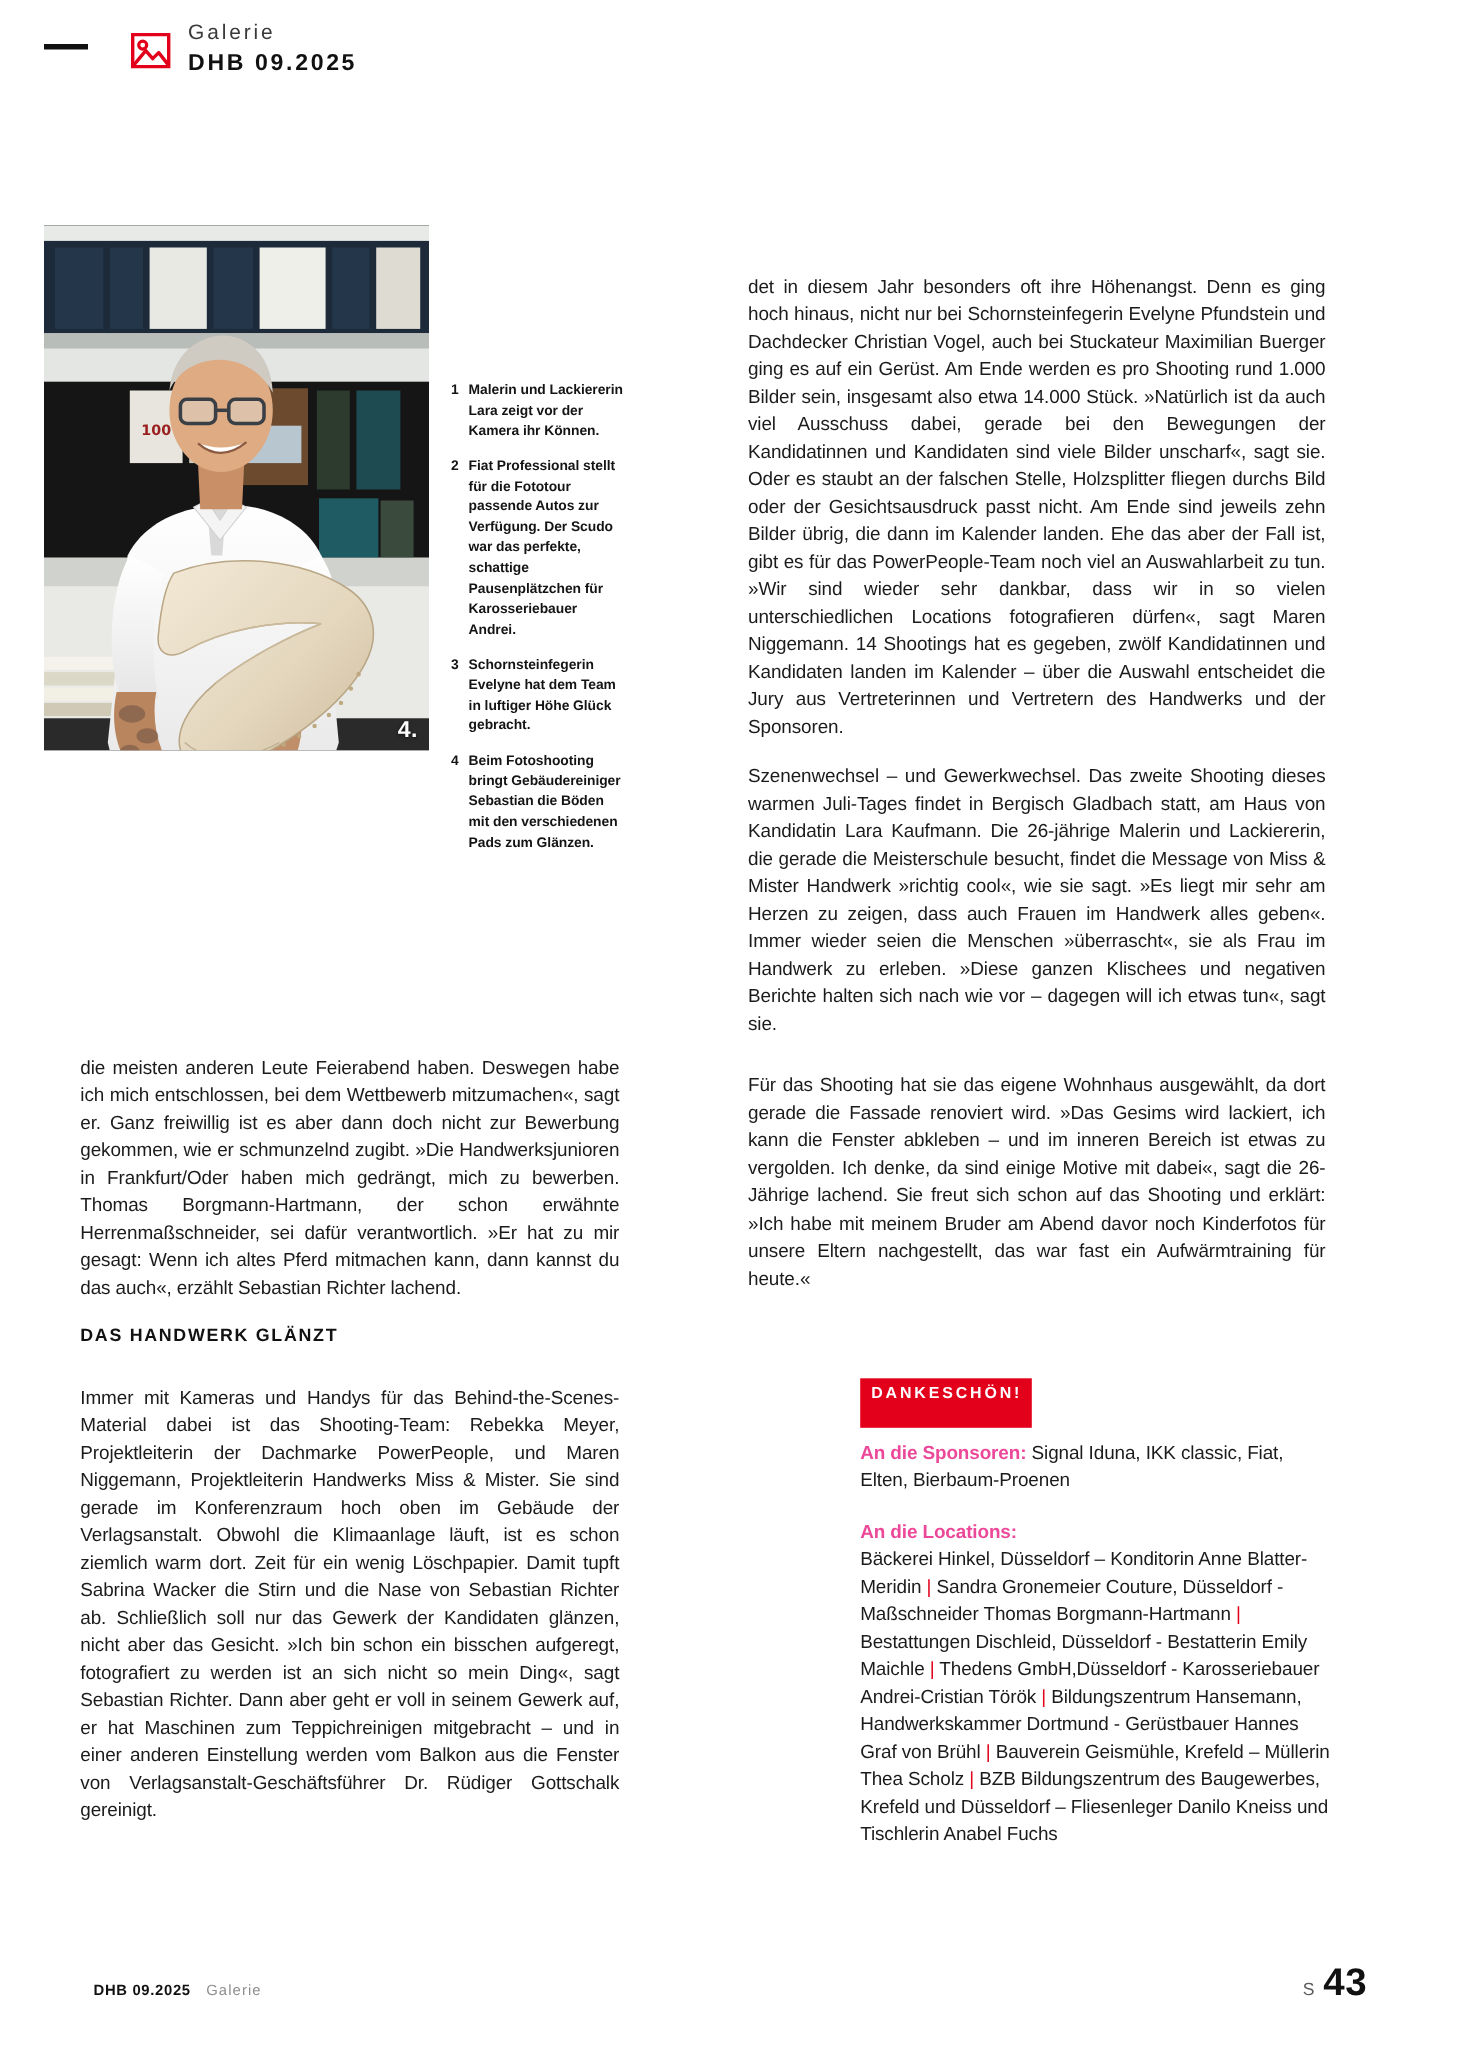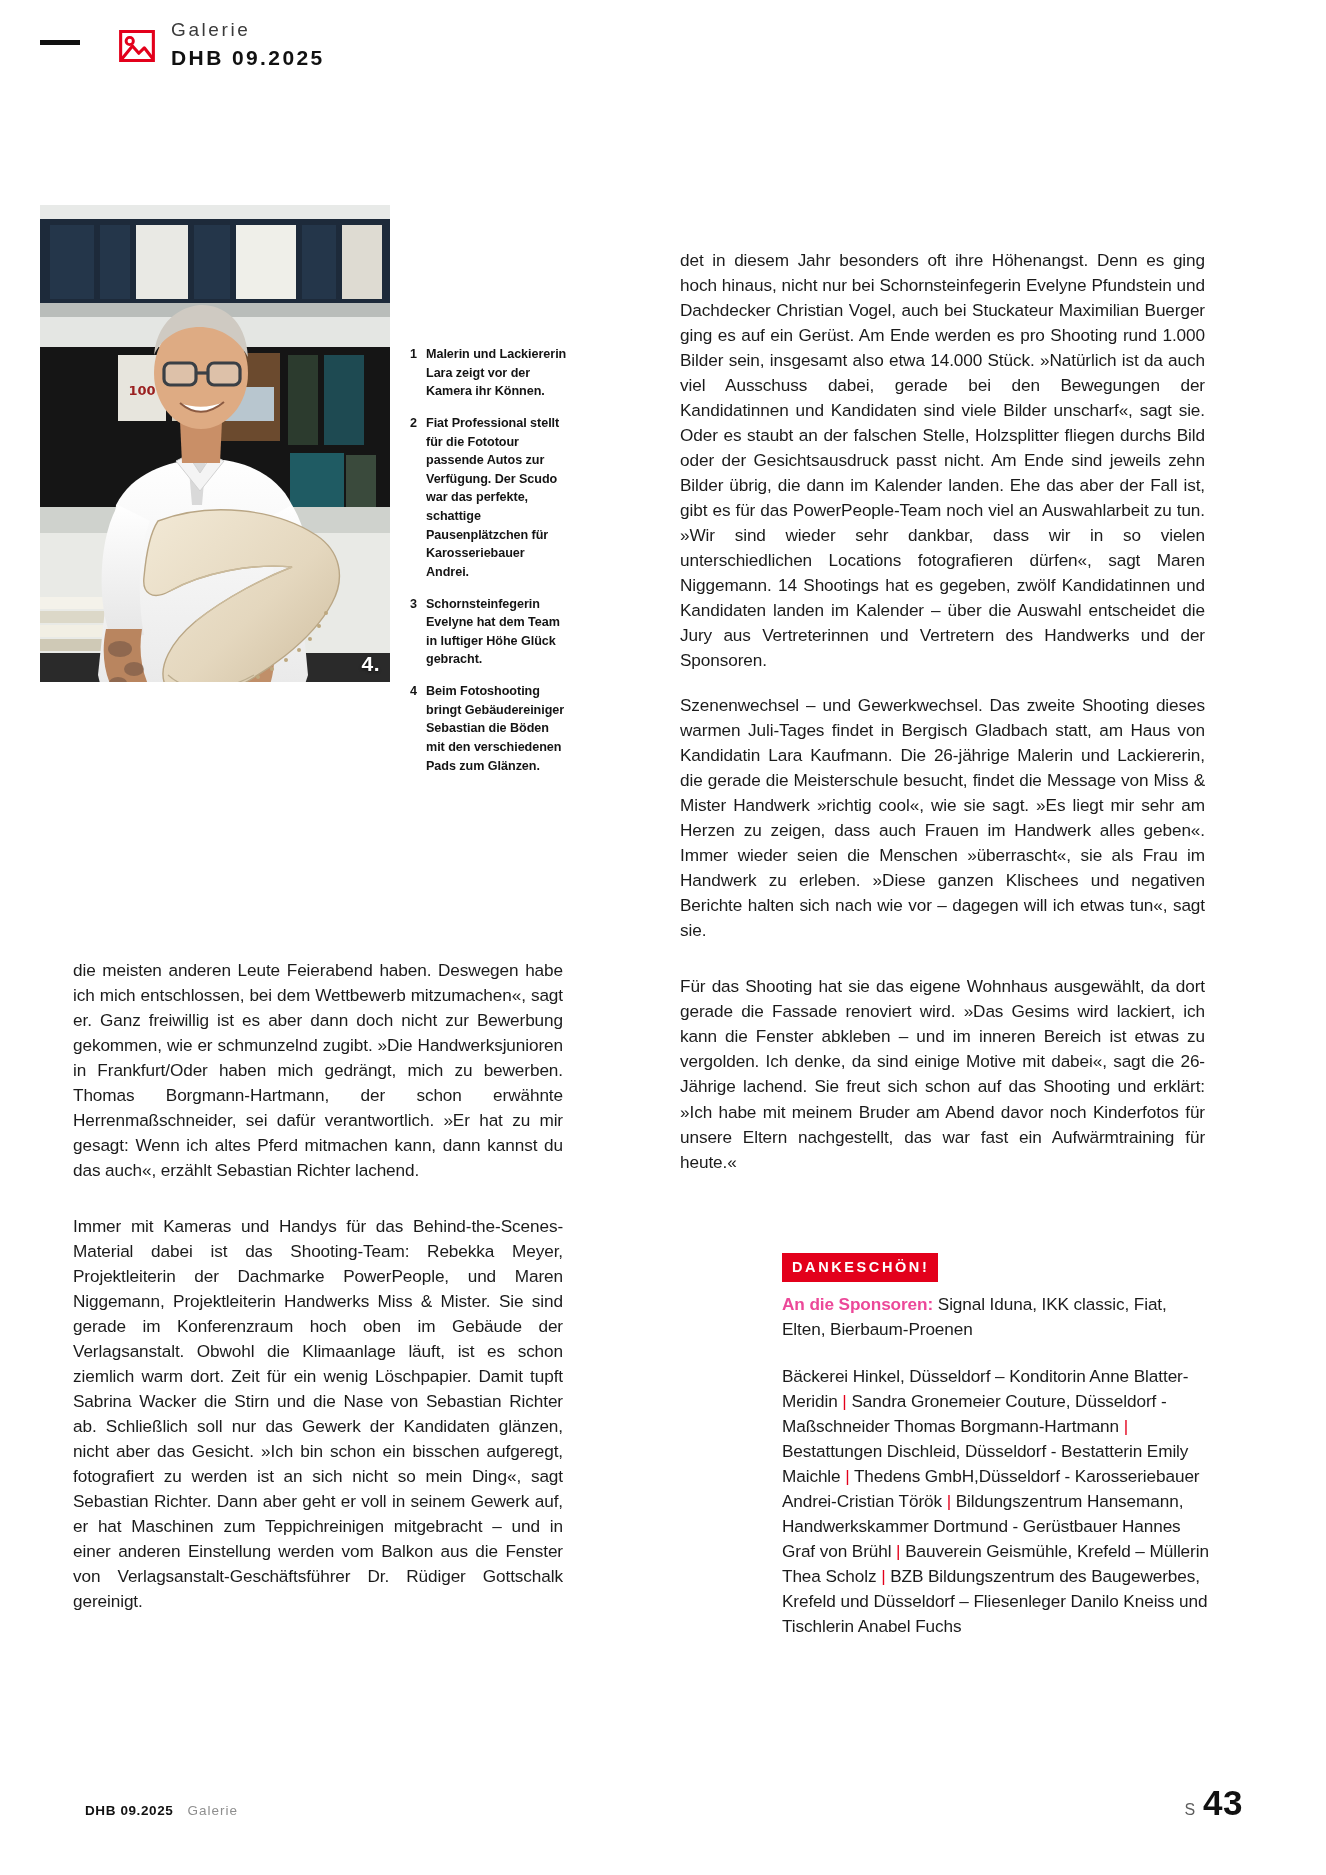--- a/index.html
+++ b/index.html
@@ -163,21 +163,21 @@
     color: #1b1b1b;
     letter-spacing: -0.1px;
   }
   .thanks-badge {
     display: inline-block;
     background: #e3001b;
     color: #ffffff;
     font-size: 14.5px;
     font-weight: 700;
     letter-spacing: 2.6px;
-    padding: 4px 9px 4px 10px;
+    padding: 4px 9px 20px 10px;
     margin-bottom: 10px;
   }
   .thanks-block { margin-bottom: 22px; }
   .thanks-block:last-child { margin-bottom: 0; }
   .thanks-label {
     font-weight: 700;
     color: #ec4899;
   }
   .sep {
     color: #e3001b;
@@ -380,31 +380,33 @@
   </div>
 
   <div class="col col-right">
     <p>det in diesem Jahr besonders oft ihre Höhenangst. Denn es ging hoch hinaus, nicht nur bei Schornsteinfegerin Evelyne Pfundstein und Dachdecker Christian Vogel, auch bei Stuckateur Maximilian Buerger ging es auf ein Gerüst. Am Ende werden es pro Shooting rund 1.000 Bilder sein, insgesamt also etwa 14.000 Stück. »Natürlich ist da auch viel Ausschuss dabei, gerade bei den Bewegungen der Kandidatinnen und Kandidaten sind viele Bilder unscharf«, sagt sie. Oder es staubt an der falschen Stelle, Holzsplitter fliegen durchs Bild oder der Gesichtsausdruck passt nicht. Am Ende sind jeweils zehn Bilder übrig, die dann im Kalender landen. Ehe das aber der Fall ist, gibt es für das PowerPeople-Team noch viel an Auswahlarbeit zu tun. »Wir sind wieder sehr dankbar, dass wir in so vielen unterschiedlichen Locations fotografieren dürfen«, sagt Maren Niggemann. 14 Shootings hat es gegeben, zwölf Kandidatinnen und Kandidaten landen im Kalender – über die Auswahl entscheidet die Jury aus Vertreterinnen und Vertretern des Handwerks und der Sponsoren.</p>
     <p>Szenenwechsel – und Gewerkwechsel. Das zweite Shooting dieses warmen Juli-Tages findet in Bergisch Gladbach statt, am Haus von Kandidatin Lara Kaufmann. Die 26-jährige Malerin und Lackiererin, die gerade die Meisterschule besucht, findet die Message von Miss &amp; Mister Handwerk »richtig cool«, wie sie sagt. »Es liegt mir sehr am Herzen zu zeigen, dass auch Frauen im Handwerk alles geben«. Immer wieder seien die Menschen »überrascht«, sie als Frau im Handwerk zu erleben. »Diese ganzen Klischees und negativen Berichte halten sich nach wie vor – dagegen will ich etwas tun«, sagt sie.</p>
     <p>Für das Shooting hat sie das eigene Wohnhaus ausgewählt, da dort gerade die Fassade renoviert wird. »Das Gesims wird lackiert, ich kann die Fenster abkleben – und im inneren Bereich ist etwas zu vergolden. Ich denke, da sind einige Motive mit dabei«, sagt die 26-Jährige lachend. Sie freut sich schon auf das Shooting und erklärt: »Ich habe mit meinem Bruder am Abend davor noch Kinderfotos für unsere Eltern nachgestellt, das war fast ein Aufwärmtraining für heute.«</p>
   </div>
 
   <div class="col col-left">
     <p>die meisten anderen Leute Feierabend haben. Deswegen habe ich mich entschlossen, bei dem Wettbewerb mitzumachen«, sagt er. Ganz freiwillig ist es aber dann doch nicht zur Bewerbung gekommen, wie er schmunzelnd zugibt. »Die Handwerksjunioren in Frankfurt/Oder haben mich gedrängt, mich zu bewerben. Thomas Borgmann-Hartmann, der schon erwähnte Herrenmaßschneider, sei dafür verantwortlich. »Er hat zu mir gesagt: Wenn ich altes Pferd mitmachen kann, dann kannst du das auch«, erzählt Sebastian Richter lachend.</p>
+    <h2 class="section-head">Das Handwerk glänzt</h2>
     <p>Immer mit Kameras und Handys für das Behind-the-Scenes-Material dabei ist das Shooting-Team: Rebekka Meyer, Projektleiterin der Dachmarke PowerPeople, und Maren Niggemann, Projektleiterin Handwerks Miss &amp; Mister. Sie sind gerade im Konferenzraum hoch oben im Gebäude der Verlagsanstalt. Obwohl die Klimaanlage läuft, ist es schon ziemlich warm dort. Zeit für ein wenig Löschpapier. Damit tupft Sabrina Wacker die Stirn und die Nase von Sebastian Richter ab. Schließlich soll nur das Gewerk der Kandidaten glänzen, nicht aber das Gesicht. »Ich bin schon ein bisschen aufgeregt, fotografiert zu werden ist an sich nicht so mein Ding«, sagt Sebastian Richter. Dann aber geht er voll in seinem Gewerk auf, er hat Maschinen zum Teppichreinigen mitgebracht – und in einer anderen Einstellung werden vom Balkon aus die Fenster von Verlagsanstalt-Geschäftsführer Dr. Rüdiger Gottschalk gereinigt.</p>
   </div>
 
   <div class="thanks">
     <div class="thanks-badge">DANKESCHÖN!</div>
 
     <div class="thanks-block">
       <span class="thanks-label">An die Sponsoren:</span><span> Signal Iduna, IKK classic, Fiat, Elten, Bierbaum-Proenen</span>
     </div>
 
     <div class="thanks-block">
+      <div class="thanks-label">An die Locations:</div>
       <div><span>Bäckerei Hinkel, Düsseldorf – Konditorin Anne Blatter-Meridin </span><span class="sep">| </span><span>Sandra Gronemeier Couture, Düsseldorf - Maßschneider Thomas Borgmann-Hartmann </span><span class="sep">| </span><span>Bestattungen Dischleid, Düsseldorf - Bestatterin Emily Maichle </span><span class="sep">| </span><span>Thedens GmbH,Düsseldorf - Karosseriebauer Andrei-Cristian Török </span><span class="sep">| </span><span>Bildungszentrum Hansemann, Handwerkskammer Dortmund - Gerüstbauer Hannes Graf von Brühl </span><span class="sep">| </span><span>Bauverein Geismühle, Krefeld – Müllerin Thea Scholz </span><span class="sep">| </span><span>BZB Bildungszentrum des Baugewerbes, Krefeld und Düsseldorf – Fliesenleger Danilo Kneiss und Tischlerin Anabel Fuchs</span></div>
     </div>
   </div>
 
   <div class="footer">
     <div class="footer-left">
       <span class="footer-issue">DHB 09.2025</span>
       <span class="footer-sec">Galerie</span>
     </div>
     <div class="footer-right">

